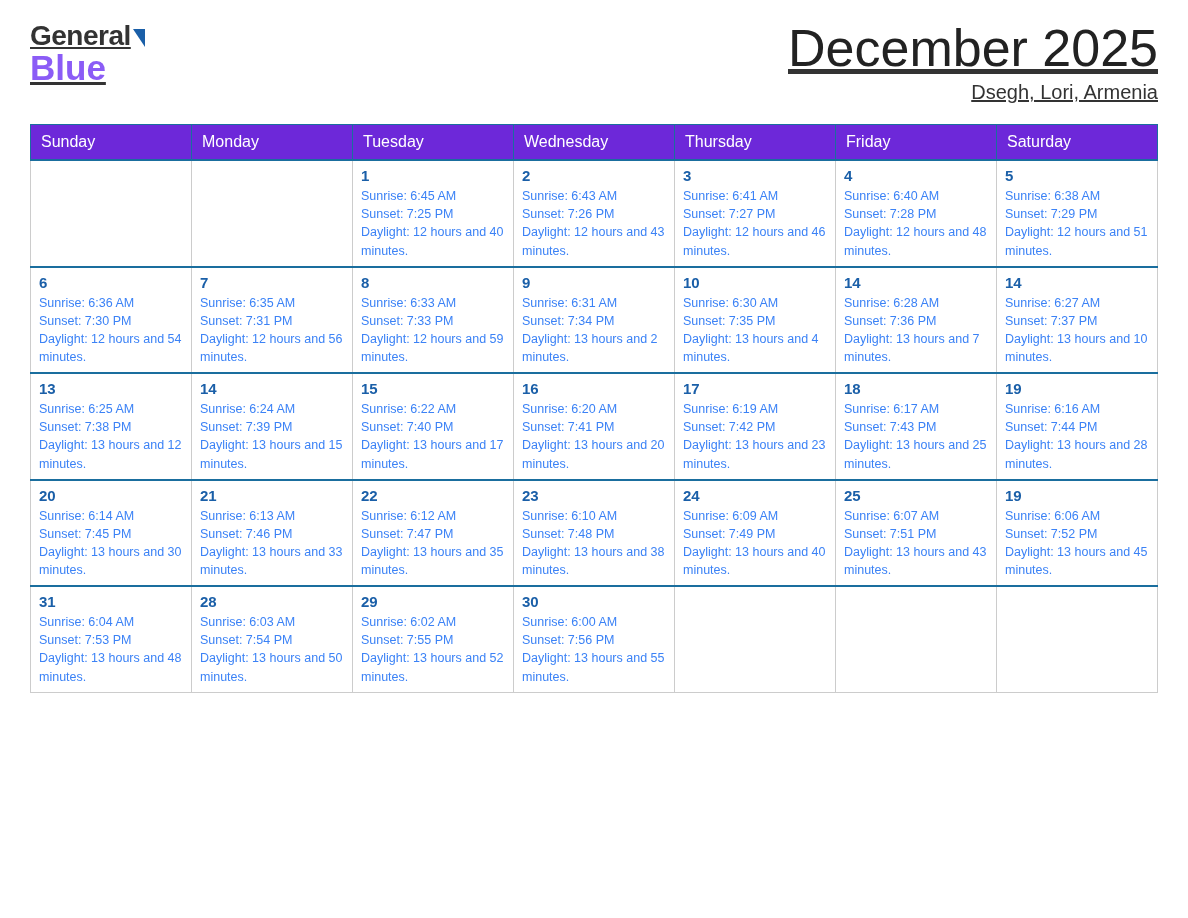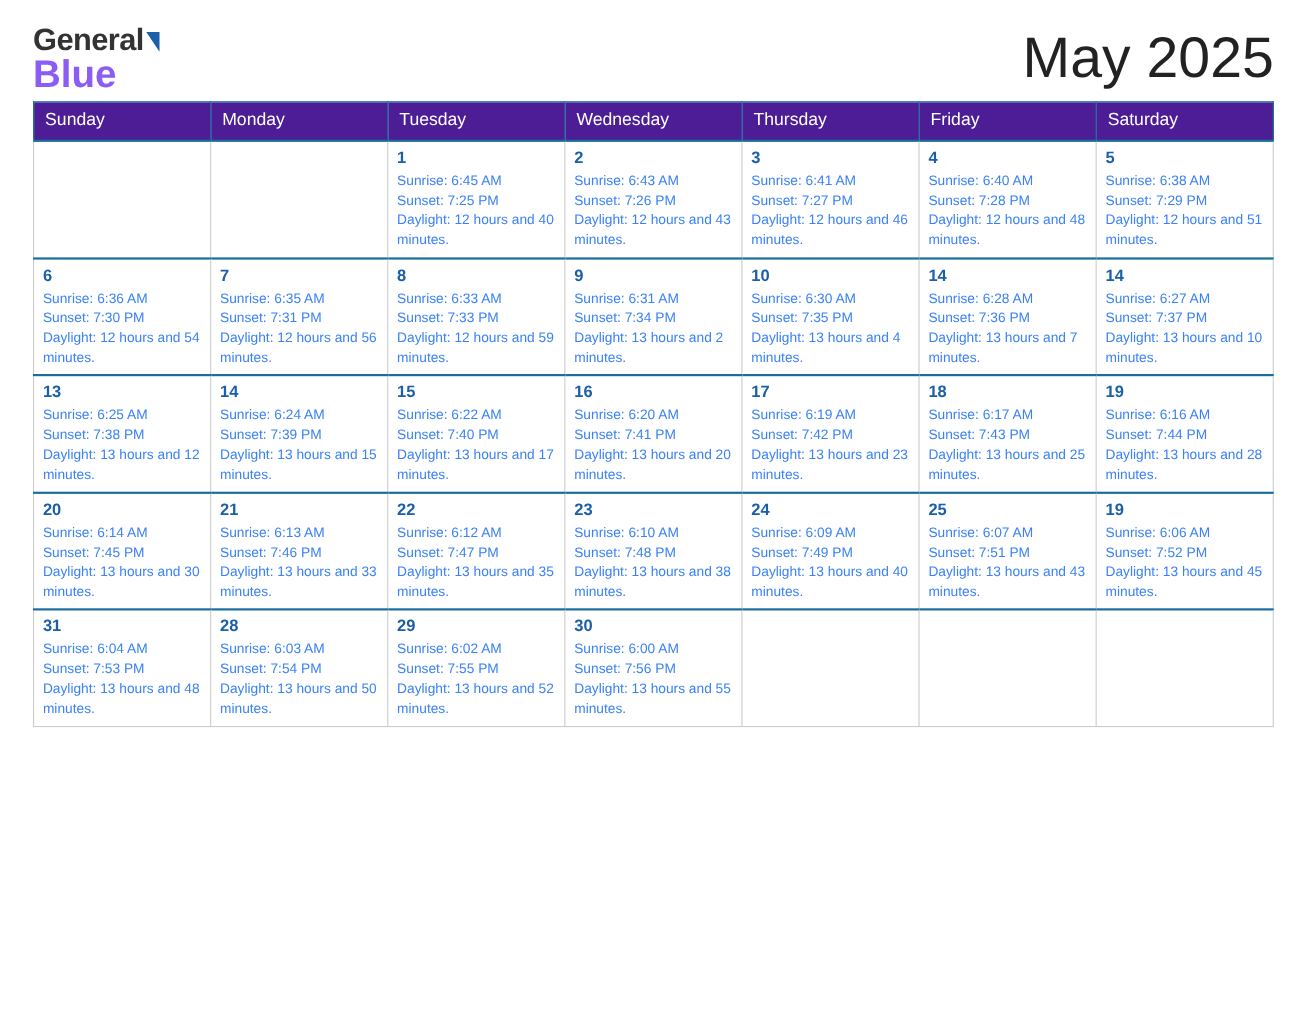--- a/index.html
+++ b/index.html
@@ -7,22 +7,23 @@
       font-family: Arial, sans-serif;
       background: #fff;
       color: #333;
       padding: 20px 30px;
       width: 1188px;
       min-height: 918px;
     }
     .header {
       display: flex;
       justify-content: space-between;
-      align-items: center;
-      margin-bottom: 4px;
+      align-items: flex-start;
+      margin-bottom: 20px;
+      text-decoration: underline;
     }
     .logo {
       display: flex;
       flex-direction: column;
       align-items: flex-start;
     }
     .logo-top {
       display: flex;
       align-items: center;
     }
@@ -60,21 +61,21 @@
       font-size: 20px;
       color: #333;
       margin-top: 4px;
     }
     .calendar {
       width: 100%;
       border-collapse: collapse;
       border: 1px solid #999;
     }
     .calendar th {
-      background: #4c1d95;
+      background: #6d28d9;
       color: #fff;
       font-size: 16px;
       font-weight: normal;
       padding: 8px 10px;
       text-align: left;
       border: 1px solid #1a6e9e;
       margin-top: 48px;
     }
     .calendar td {
       vertical-align: top;
@@ -109,21 +110,22 @@
 
 <div class="header">
   <div class="logo">
     <div class="logo-top">
       <span class="logo-general">General</span>
       <div class="logo-arrow"></div>
     </div>
     <span class="logo-blue">Blue</span>
   </div>
   <div class="title-block">
-    <div class="month-title">May 2025</div>
+    <div class="month-title">December 2025</div>
+    <div class="location">Dsegh, Lori, Armenia</div>
   </div>
 </div>
 
 <table class="calendar">
   <thead>
     <tr>
     <th>Sunday</th>
         <th>Monday</th>
         <th>Tuesday</th>
         <th>Wednesday</th>

